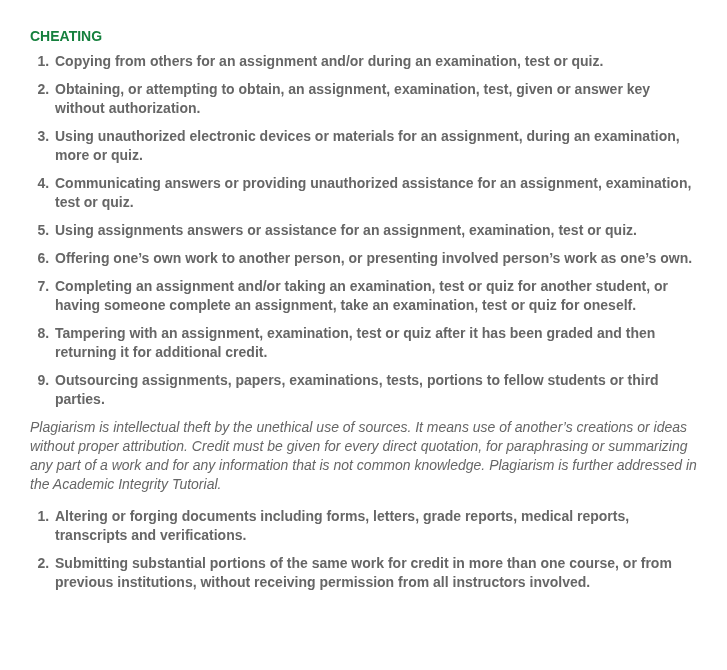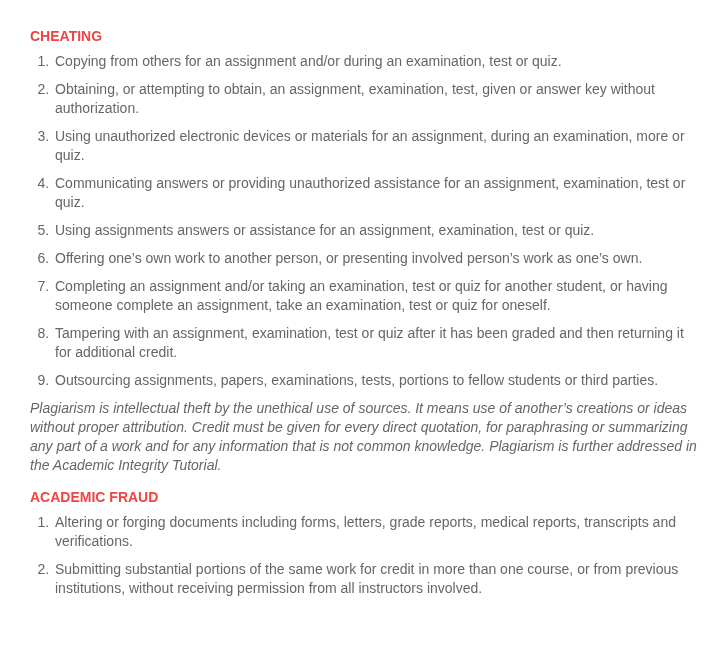--- a/index.html
+++ b/index.html
@@ -16,34 +16,35 @@
     font-family: "Liberation Sans", sans-serif;
     font-size: 14px;
     line-height: 19px;
     color: #666666;
     background: #ffffff;
   }
   .doc h3 {
     font-size: 14px;
     line-height: 19px;
     font-weight: bold;
-    color: #ef4444;
+    color: #15803d;
     margin: 12px 0 5px 0;
   }
   .doc h3.first {
     margin-top: 0;
   }
   .doc ol {
     margin: 6px 0 9px 0;
     padding: 0 0 0 23px;
     list-style: decimal outside;
   }
   .doc ol li {
     margin: 0 0 9px 0;
     padding-left: 2px;
+    font-weight: bold;
   }
   .doc p {
     margin: 7px 0 13px 0;
     font-style: italic;
   }
 </style>
 </head>
 <body>
 
 <div class="doc">
@@ -56,19 +57,18 @@
     <li>Communicating answers or providing unauthorized assistance for an assignment, examination, test or quiz.</li>
     <li>Using assignments answers or assistance for an assignment, examination, test or quiz.</li>
     <li>Offering one’s own work to another person, or presenting involved person’s work as one’s own.</li>
     <li>Completing an assignment and/or taking an examination, test or quiz for another student, or having someone complete an assignment, take an examination, test or quiz for oneself.</li>
     <li>Tampering with an assignment, examination, test or quiz after it has been graded and then returning it for additional credit.</li>
     <li>Outsourcing assignments, papers, examinations, tests, portions to fellow students or third parties.</li>
   </ol>
 
   <p>Plagiarism is intellectual theft by the unethical use of sources. It means use of another’s creations or ideas without proper attribution. Credit must be given for every direct quotation, for paraphrasing or summarizing any part of a work and for any information that is not common knowledge. Plagiarism is further addressed in the Academic Integrity Tutorial.</p>
 
-  <h3>ACADEMIC FRAUD</h3>
   <ol>
     <li>Altering or forging documents including forms, letters, grade reports, medical reports, transcripts and verifications.</li>
     <li>Submitting substantial portions of the same work for credit in more than one course, or from previous institutions, without receiving permission from all instructors involved.</li>
   </ol>
 
 </div>
 
 </body></html>

